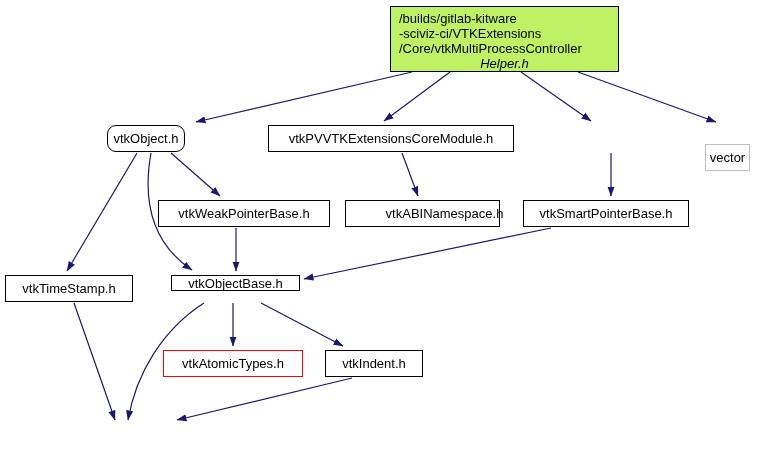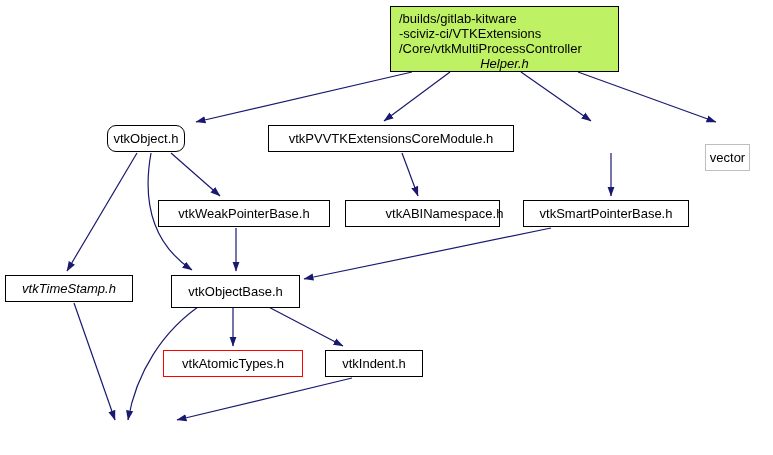--- a/index.html
+++ b/index.html
@@ -85,20 +85,20 @@
   </div>
 
   <div class="node" style="left:107px; top:125px; width:78px; height:27px;border-radius:9px;">vtkObject.h</div>
   <div class="node" style="left:268px; top:125px; width:246px; height:27px;">vtkPVVTKExtensionsCoreModule.h</div>
   <div class="node node--external" style="left:705px; top:125px; width:45px; height:27px;margin-top:19px;">vector</div>
 
   <div class="node" style="left:150px; top:200px; width:172px; height:27px;margin-left:8px;">vtkWeakPointerBase.h</div>
   <div class="node" style="left:345px; top:200px; width:155px; height:27px;padding-left:44px;">vtkABINamespace.h</div>
   <div class="node" style="left:523px; top:200px; width:166px; height:27px;">vtkSmartPointerBase.h</div>
 
-  <div class="node" style="left:5px; top:275px; width:128px; height:27px;font-style:italic;">vtkTimeStamp.h</div>
-  <div class="node" style="left:171px; top:275px; width:129px; height:33px;">vtkObjectBase.h</div>
+  <div class="node" style="left:5px; top:275px; width:128px; height:27px;">vtkTimeStamp.h</div>
+  <div class="node" style="left:171px; top:275px; width:129px; height:16px;">vtkObjectBase.h</div>
 
   <div class="node node--truncated" style="left:163px; top:350px; width:140px; height:27px;">vtkAtomicTypes.h</div>
   <div class="node" style="left:325px; top:350px; width:98px; height:27px;">vtkIndent.h</div>
 
 
 </div>
 
 </body></html>

